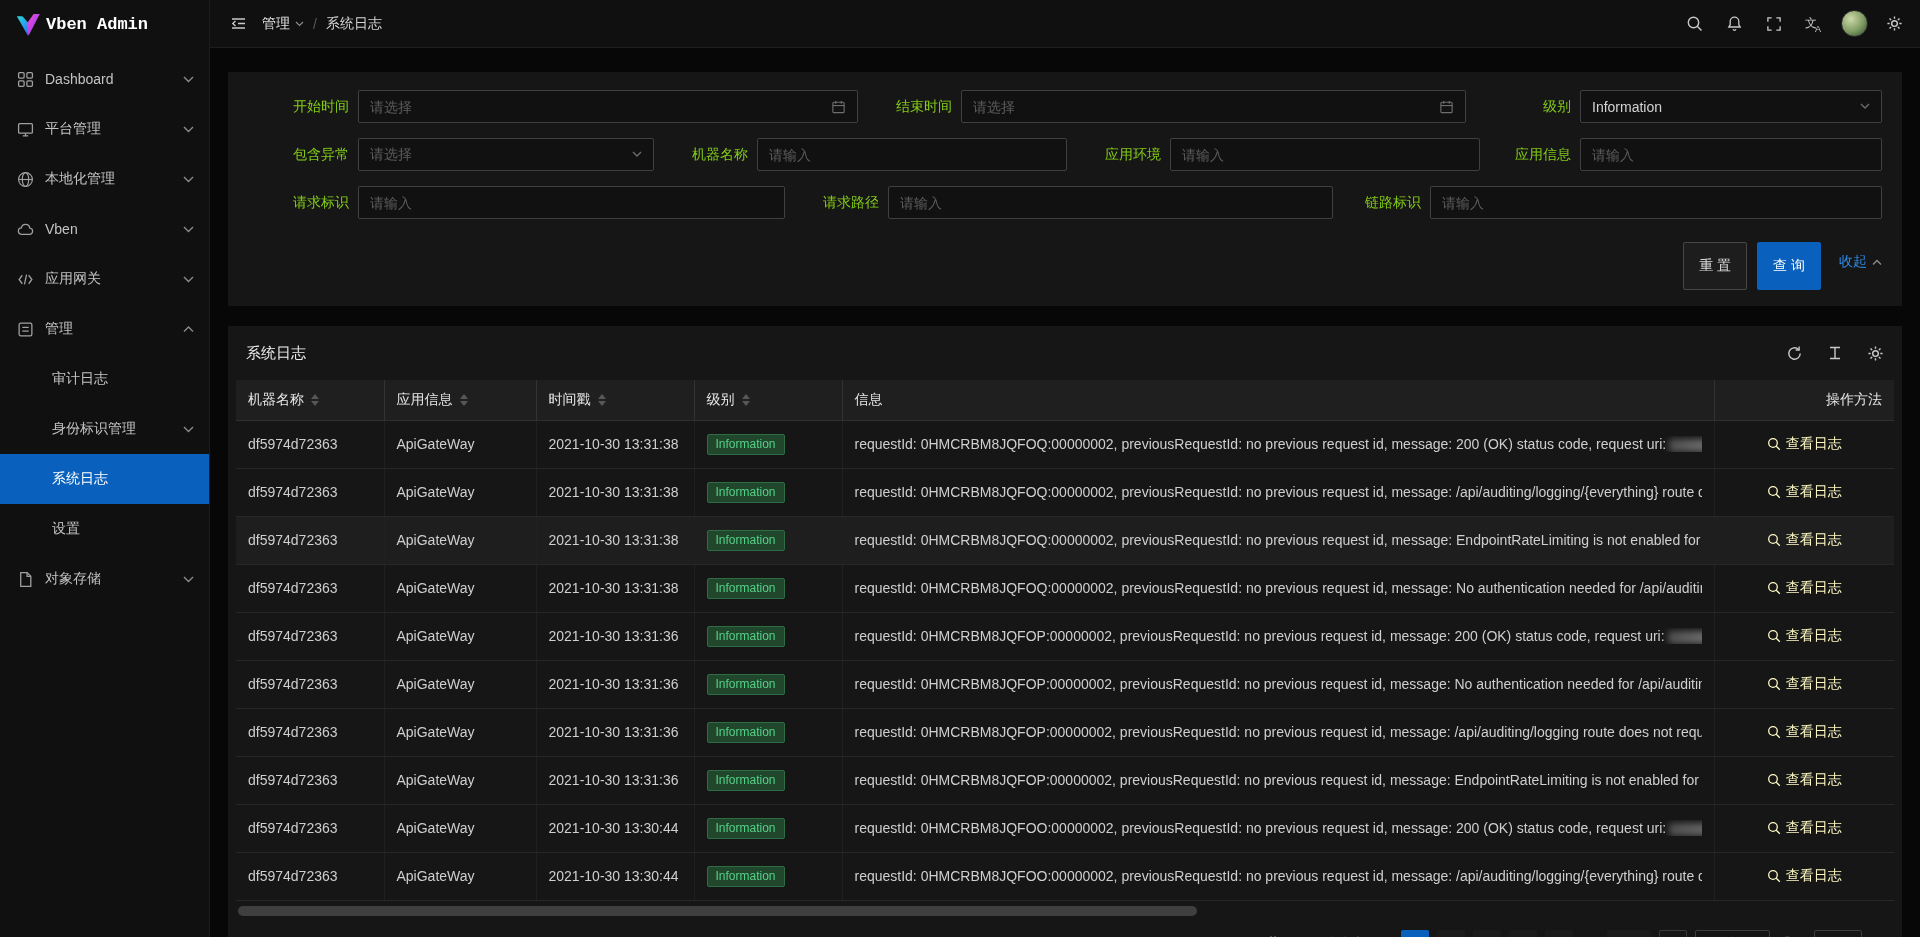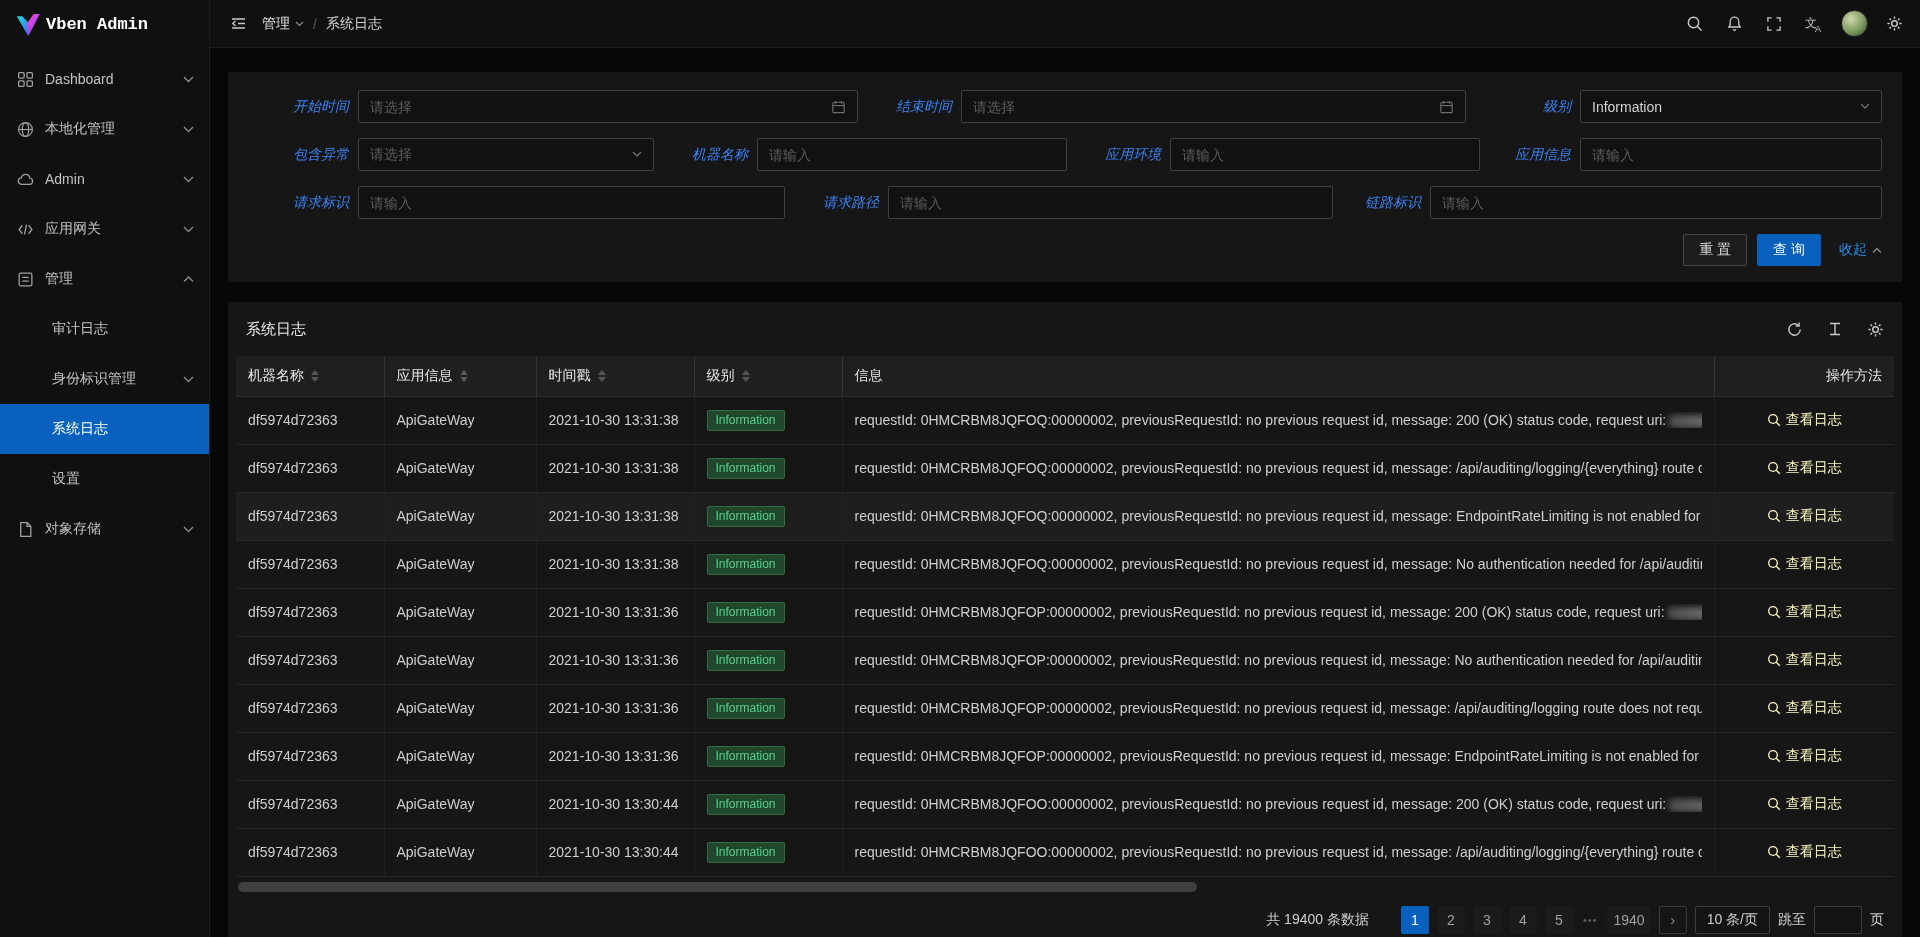--- a/index.html
+++ b/index.html
@@ -35,34 +35,34 @@
   .bc-current { color:#d4d4d4; }
   .tb-right { display:flex; align-items:center; }
   .avatar { width:27px; height:27px; border-radius:50%; background:radial-gradient(circle at 35% 32%, #cdd8a8, #7d9a62 55%, #3c5630 90%); border:1px solid #2c2c2c; }
 
   .content { flex:1; padding:24px 18px 0; overflow:hidden; }
 
   
   .filter-panel { background:#161616; padding:18px 20px 12px; }
   .f-row { display:flex; align-items:center; margin-bottom:15px; }
   .f-field { display:flex; align-items:center; gap:9px; }
-  .f-label { color:#3b82f6; white-space:nowrap;font-style:italic; }
+  .f-label { color:#84cc16; white-space:nowrap; }
   .f-first .f-label { width:101px; text-align:right; }
   .ml38 { margin-left:38px; }
   .mla { margin-left:auto; }
   .control { display:flex; align-items:center; gap:8px; height:33px; background:#111111; border:1px solid #404040; border-radius:2px; padding:0 11px; }
   .control input { flex:1; min-width:0; background:transparent; border:none; outline:none; color:#d4d4d4; font:inherit; }
   .control input::placeholder { color:#5c5c5c; }
   .control .ph { flex:1; color:#5c5c5c; white-space:nowrap; overflow:hidden; }
   .control .val { flex:1; color:#d4d4d4; white-space:nowrap; overflow:hidden; }
   .control .suffix { display:flex; color:#6e6e6e; flex-shrink:0; }
   .w500{width:500px} .w505{width:505px} .w302{width:302px} .w296{width:296px}
   .w310{width:310px} .w427{width:427px} .w445{width:445px} .w452{width:452px}
   .f-actions { display:flex; justify-content:flex-end; align-items:center; gap:10px; margin:2px 0 4px; }
-  .btn { height:32px; padding:0 15px; border-radius:2px; font-size:14px; display:flex; align-items:center; cursor:pointer; }
+  .btn { height:48px; padding:0 15px; border-radius:2px; font-size:14px; display:flex; align-items:center; cursor:pointer;margin-top:8px; }
   .btn-reset { background:#1d1d1d; border:1px solid #464646; color:#dddddd; }
   .btn-query { background:#0960bd; border:1px solid #0960bd; color:#ffffff; }
   .collapse-link { display:flex; align-items:center; gap:5px; color:#2f8be6; margin-left:8px; cursor:pointer; }
 
   
   .table-panel { background:#161616; margin-top:20px; }
   .tp-header { height:54px; display:flex; align-items:center; justify-content:space-between; padding:0 18px; }
   .tp-title { font-size:15px; font-weight:500; color:#ececec; }
   .tp-tools { display:flex; align-items:center; gap:24px; color:#c9c9c9; }
   .tool-icon { display:flex; cursor:pointer; }
@@ -135,40 +135,55 @@
           </span>
         <span class="mi-label">Dashboard</span>
         <span class="chev">
             <svg width="11" height="7" viewBox="0 0 11 7">
               <polyline points="1,1 5.5,5.5 10,1" fill="none" stroke="currentColor" stroke-width="1.4"></polyline>
             </svg>
           </span>
       </div>
       <div class="menu-item">
         <span class="mi-icon">
+            <svg viewBox="0 0 16 16" fill="none" stroke="currentColor" stroke-width="1.2">
+              <rect x="1.5" y="2.5" width="13" height="9" rx="1"></rect>
+              <line x1="5.5" y1="14" x2="10.5" y2="14"></line>
+              <line x1="8" y1="11.5" x2="8" y2="14"></line>
+            </svg>
+          </span>
+        <span class="mi-label">平台管理</span>
+        <span class="chev">
+            <svg width="11" height="7" viewBox="0 0 11 7">
+              <polyline points="1,1 5.5,5.5 10,1" fill="none" stroke="currentColor" stroke-width="1.4"></polyline>
+            </svg>
+          </span>
+      </div>
+      <div class="menu-item">
+        <span class="mi-icon">
             <svg viewBox="0 0 16 16" fill="none" stroke="currentColor" stroke-width="1.1">
               <circle cx="8" cy="8" r="6.5"></circle>
               <ellipse cx="8" cy="8" rx="3" ry="6.5"></ellipse>
               <line x1="1.5" y1="8" x2="14.5" y2="8"></line>
             </svg>
           </span>
         <span class="mi-label">本地化管理</span>
         <span class="chev">
             <svg width="11" height="7" viewBox="0 0 11 7">
               <polyline points="1,1 5.5,5.5 10,1" fill="none" stroke="currentColor" stroke-width="1.4"></polyline>
             </svg>
           </span>
       </div>
       <div class="menu-item">
         <span class="mi-icon">
             <svg viewBox="0 0 16 16" fill="none" stroke="currentColor" stroke-width="1.2">
               <path d="M4.5 12.5a3 3 0 0 1-.4-6A4 4 0 0 1 12 6.6a2.8 2.8 0 0 1-.6 5.9z"></path>
             </svg>
           </span>
-        <span class="mi-label">Admin</span>
+        <span class="mi-label">Vben</span>
         <span class="chev">
             <svg width="11" height="7" viewBox="0 0 11 7">
               <polyline points="1,1 5.5,5.5 10,1" fill="none" stroke="currentColor" stroke-width="1.4"></polyline>
             </svg>
           </span>
       </div>
       <div class="menu-item">
         <span class="mi-icon">
             <svg viewBox="0 0 16 16" fill="none" stroke="currentColor" stroke-width="1.2">
               <polyline points="5,4 2,8 5,12"></polyline>

